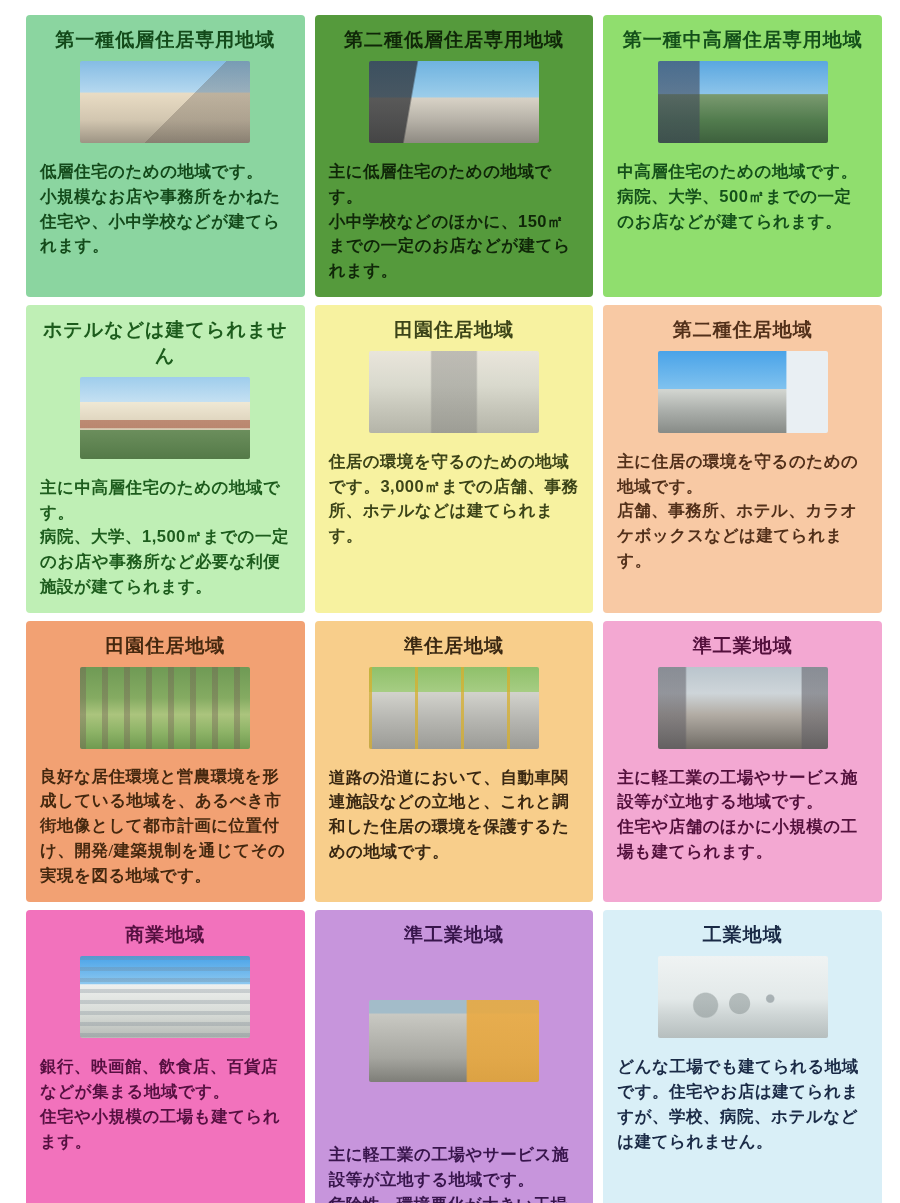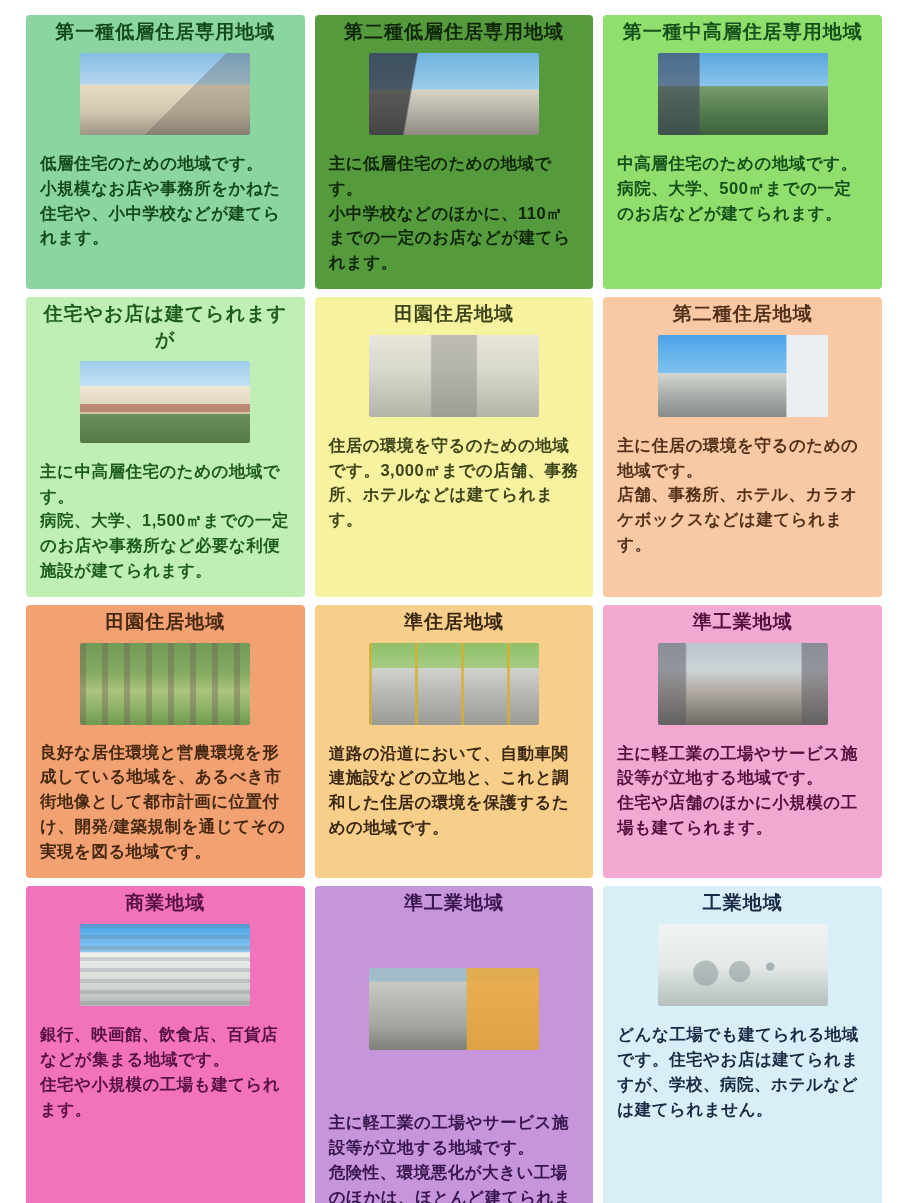--- a/index.html
+++ b/index.html
@@ -9,21 +9,21 @@
     font-family:"Liberation Sans","DejaVu Sans",sans-serif;
   }
   .grid {
     display:grid;
     grid-template-columns:repeat(3,1fr);
     gap:8px 10px;
     padding:15px 18px 15px 26px;
   }
   .card {
     border-radius:4px;
-    padding:4px 14px 14px 14px;
+    padding:12px 14px 14px 14px;
     display:flex; flex-direction:column;
     min-height:213px;
   }
   .card .zone-title {
     font-size:19px; font-weight:bold; text-align:center;
     letter-spacing:1px; margin-bottom:8px;
   }
   .photo {
     width:170px; height:82px; margin:0 auto 16px auto;
     border-radius:2px; flex-shrink:0;
@@ -83,32 +83,32 @@
     <div class="zone-title" data-name="zone-title">第一種低層住居専用地域</div>
     <div class="photo" data-name="zone-photo" data-photo="suburban-houses"></div>
     <div class="zone-desc" data-name="zone-description">低層住宅のための地域です。
 小規模なお店や事務所をかねた住宅や、小中学校などが建てられます。</div>
   </div>
 
   <div class="card" data-name="zone-card-dai2-teiso" style="background: rgb(85, 154, 60); color: rgb(15, 38, 8);">
     <div class="zone-title" data-name="zone-title">第二種低層住居専用地域</div>
     <div class="photo" data-name="zone-photo" data-photo="traditional-street"></div>
     <div class="zone-desc" data-name="zone-description">主に低層住宅のための地域です。
-小中学校などのほかに、110㎡までの一定のお店などが建てられます。</div>
+小中学校などのほかに、150㎡までの一定のお店などが建てられます。</div>
   </div>
 
   <div class="card" data-name="zone-card-dai1-chukoso" style="background: rgb(144, 222, 110); color: rgb(20, 80, 26);">
     <div class="zone-title" data-name="zone-title">第一種中高層住居専用地域</div>
     <div class="photo" data-name="zone-photo" data-photo="midrise-greenery"></div>
     <div class="zone-desc" data-name="zone-description">中高層住宅のための地域です。
 病院、大学、500㎡までの一定のお店などが建てられます。</div>
   </div>
 
   <div class="card" data-name="zone-card-dai2-chukoso" style="background: rgb(191, 239, 181); color: rgb(29, 92, 29);">
-    <div class="zone-title" data-name="zone-title">住宅やお店は建てられますが</div>
+    <div class="zone-title" data-name="zone-title">ホテルなどは建てられません</div>
     <div class="photo" data-name="zone-photo" data-photo="residential-rooftops"></div>
     <div class="zone-desc" data-name="zone-description">主に中高層住宅のための地域です。
 病院、大学、1,500㎡までの一定のお店や事務所など必要な利便施設が建てられます。</div>
   </div>
 
   <div class="card" data-name="zone-card-dai1-jukyo" style="background: rgb(247, 242, 160); color: rgb(60, 68, 24);">
     <div class="zone-title" data-name="zone-title">田園住居地域</div>
     <div class="photo" data-name="zone-photo" data-photo="spring-street"></div>
     <div class="zone-desc" data-name="zone-description">住居の環境を守るのための地域です。3,000㎡までの店舗、事務所、ホテルなどは建てられます。</div>
   </div>

